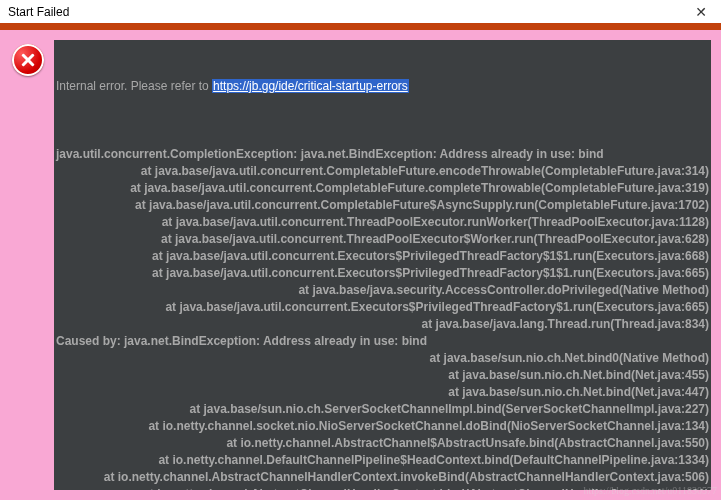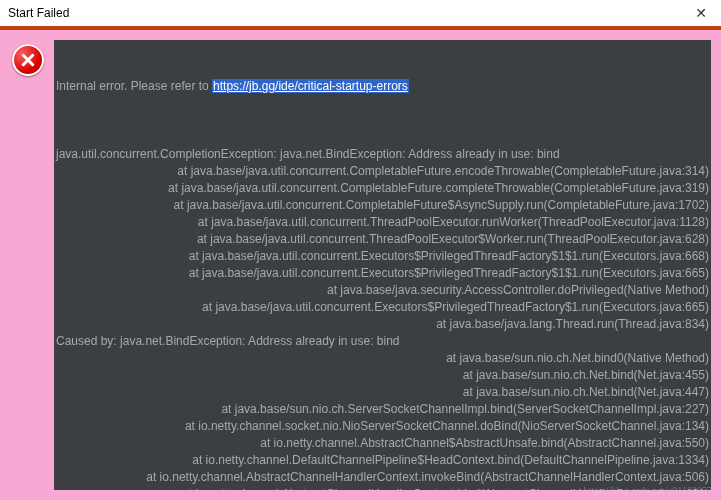--- a/index.html
+++ b/index.html
@@ -7,21 +7,21 @@
     font-family: "Segoe UI", Tahoma, sans-serif;
     background: #fff;
     width: 721px;
     height: 500px;
     overflow: hidden;
     position: relative;
   }
   .titlebar {
     height: 30px;
     background: #ffffff;
-    border-bottom: 4px solid #c2410c;
+    border-bottom: 7px solid #c2410c;
     display: flex;
     align-items: center;
     padding: 0 8px;
     font-size: 12px;
     color: #000;
   }
   .titlebar-text { flex: 1; }
   .titlebar-close {
     width: 40px;
     height: 30px;
@@ -74,21 +74,21 @@
     white-space: pre;
     font-family: "Segoe UI", Tahoma, sans-serif;
   }
   .intro-line { margin-bottom: 17px; }
   .link-sel {
     color: #ffffff;
     background: #2f65ca;
     text-decoration: underline;
     padding: 0 1px;
   }
-  .trace-line { color: #a8a8a8; }
+  .trace-line { color: #a8a8a8; font-weight: bold; }
   .indent1 { padding-left: 28px; display: block; text-align: right; }
   .indent0 { padding-left: 0; display: block; }
   .watermark {
     position: absolute;
     right: 4px;
     bottom: 4px;
     font-size: 10px;
     color: rgba(220,220,220,0.35);
     font-family: Liberation Serif, serif;
     pointer-events: none;

